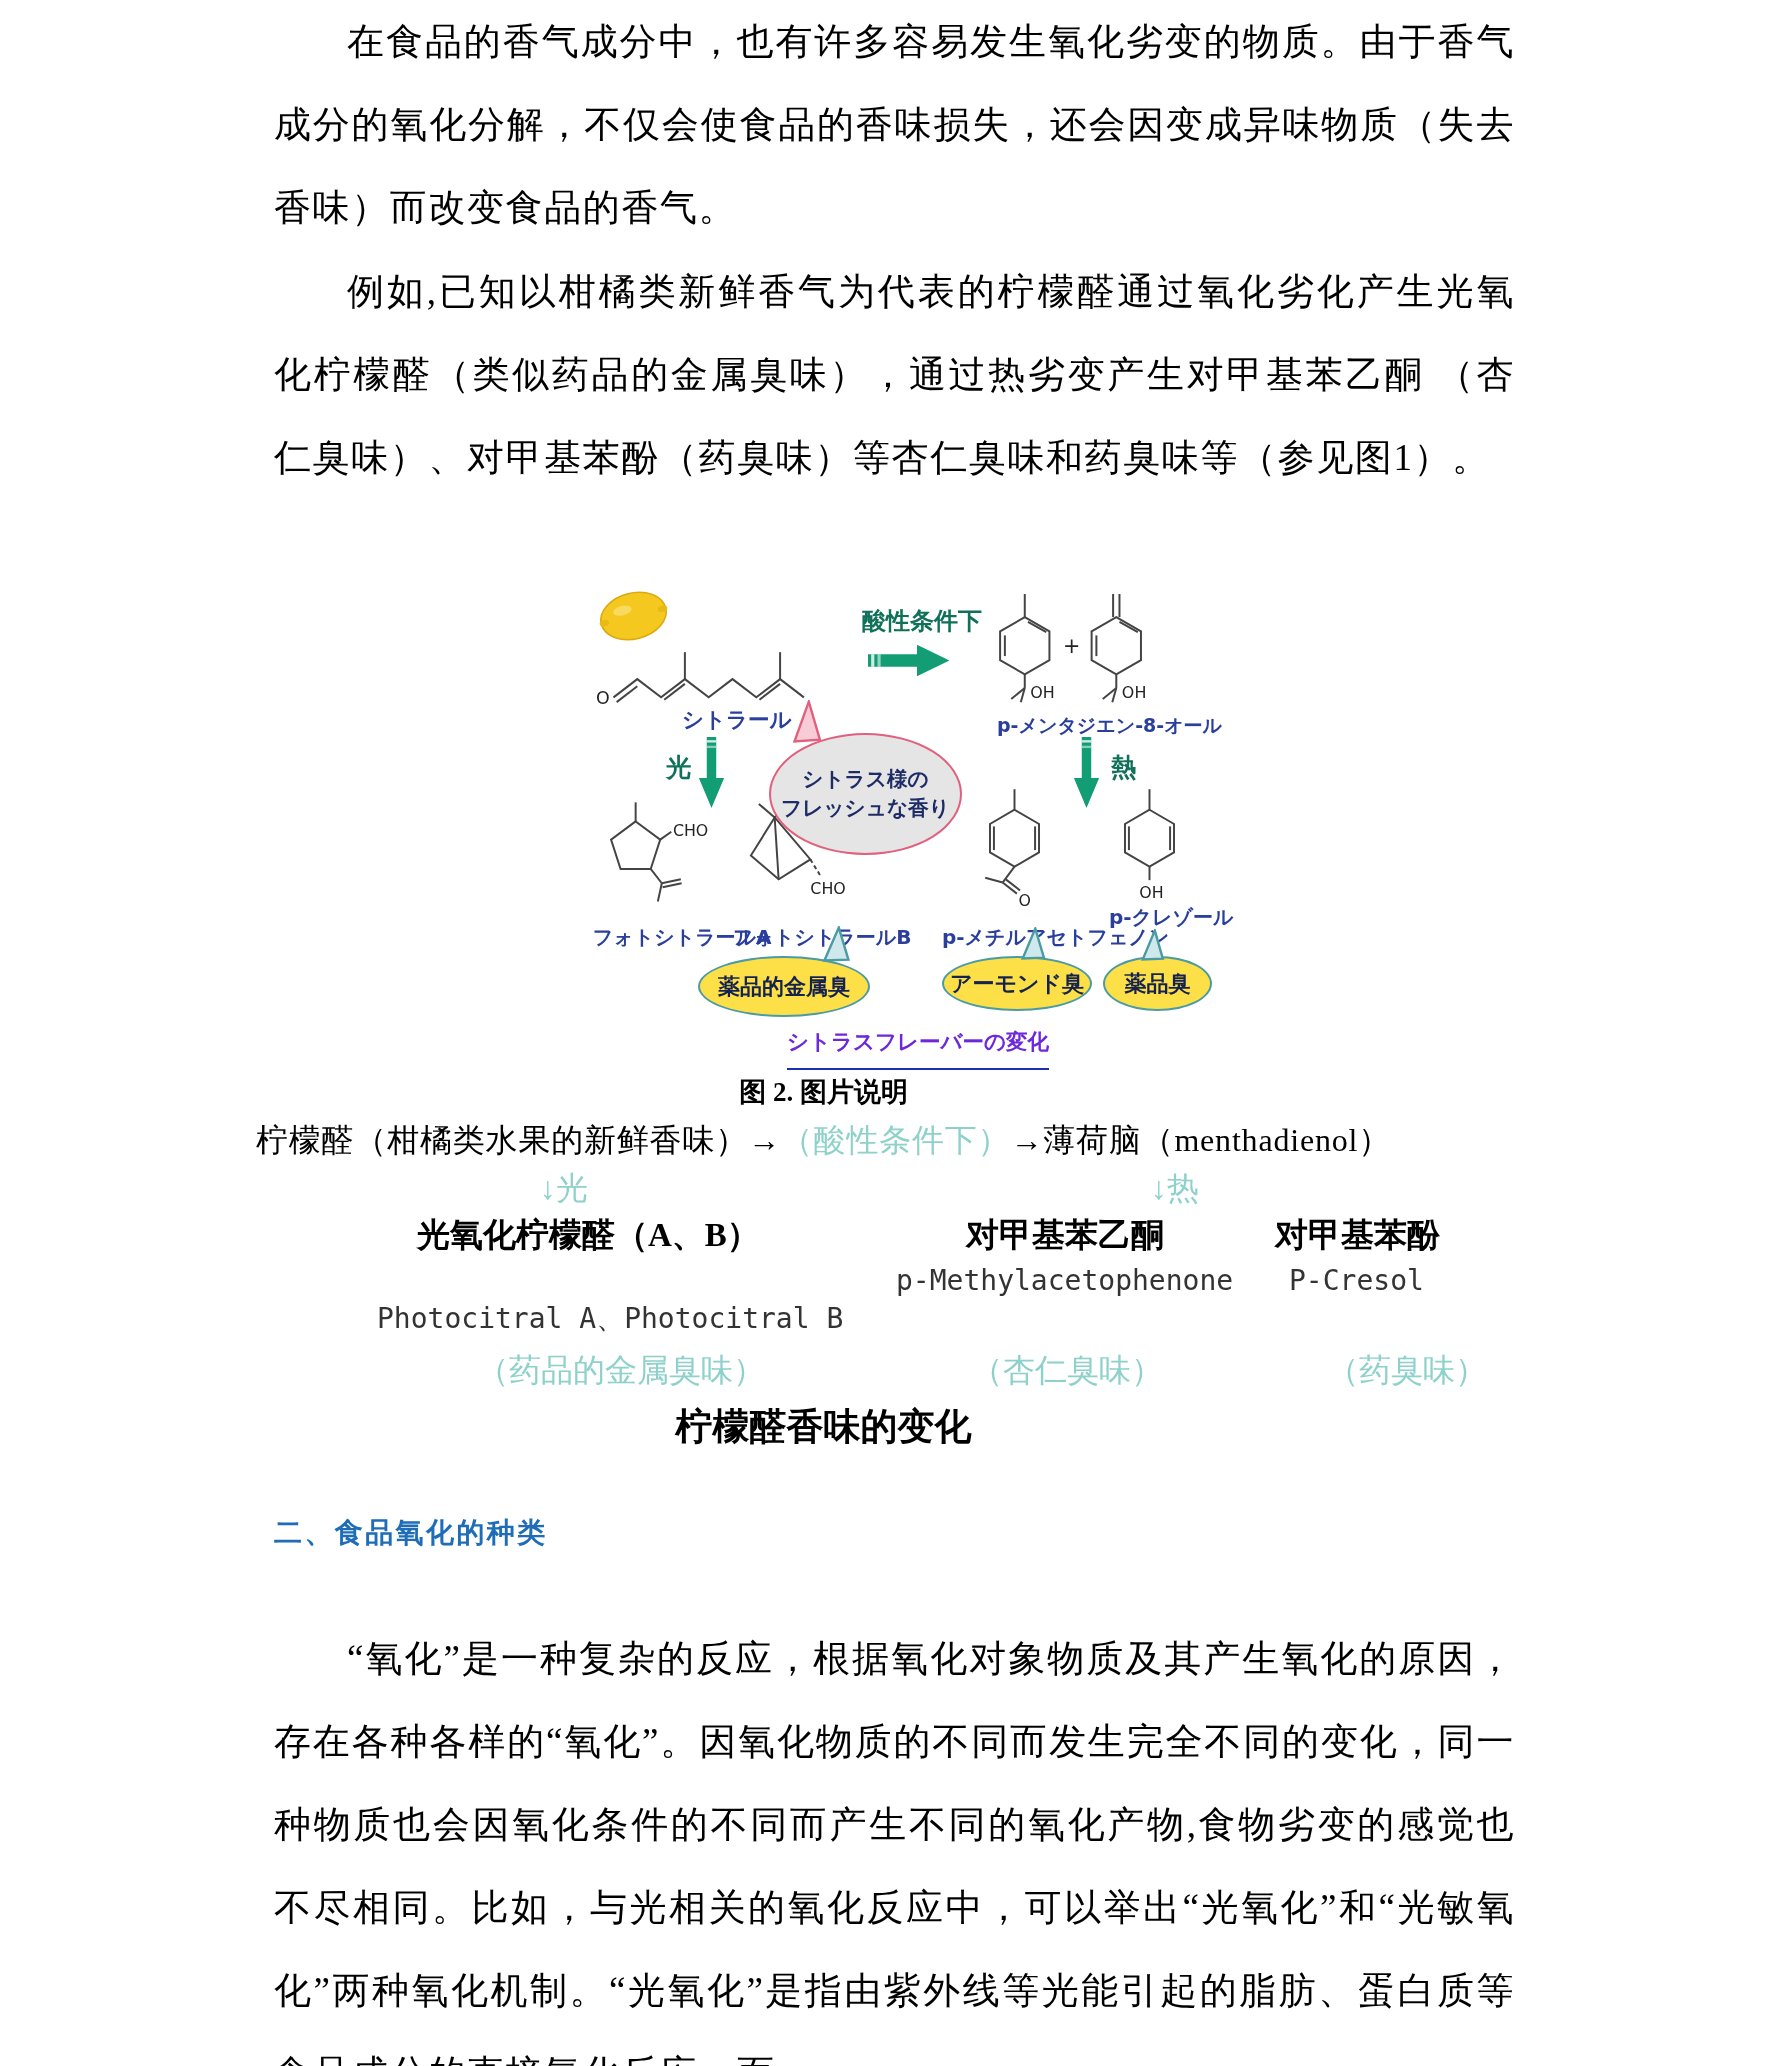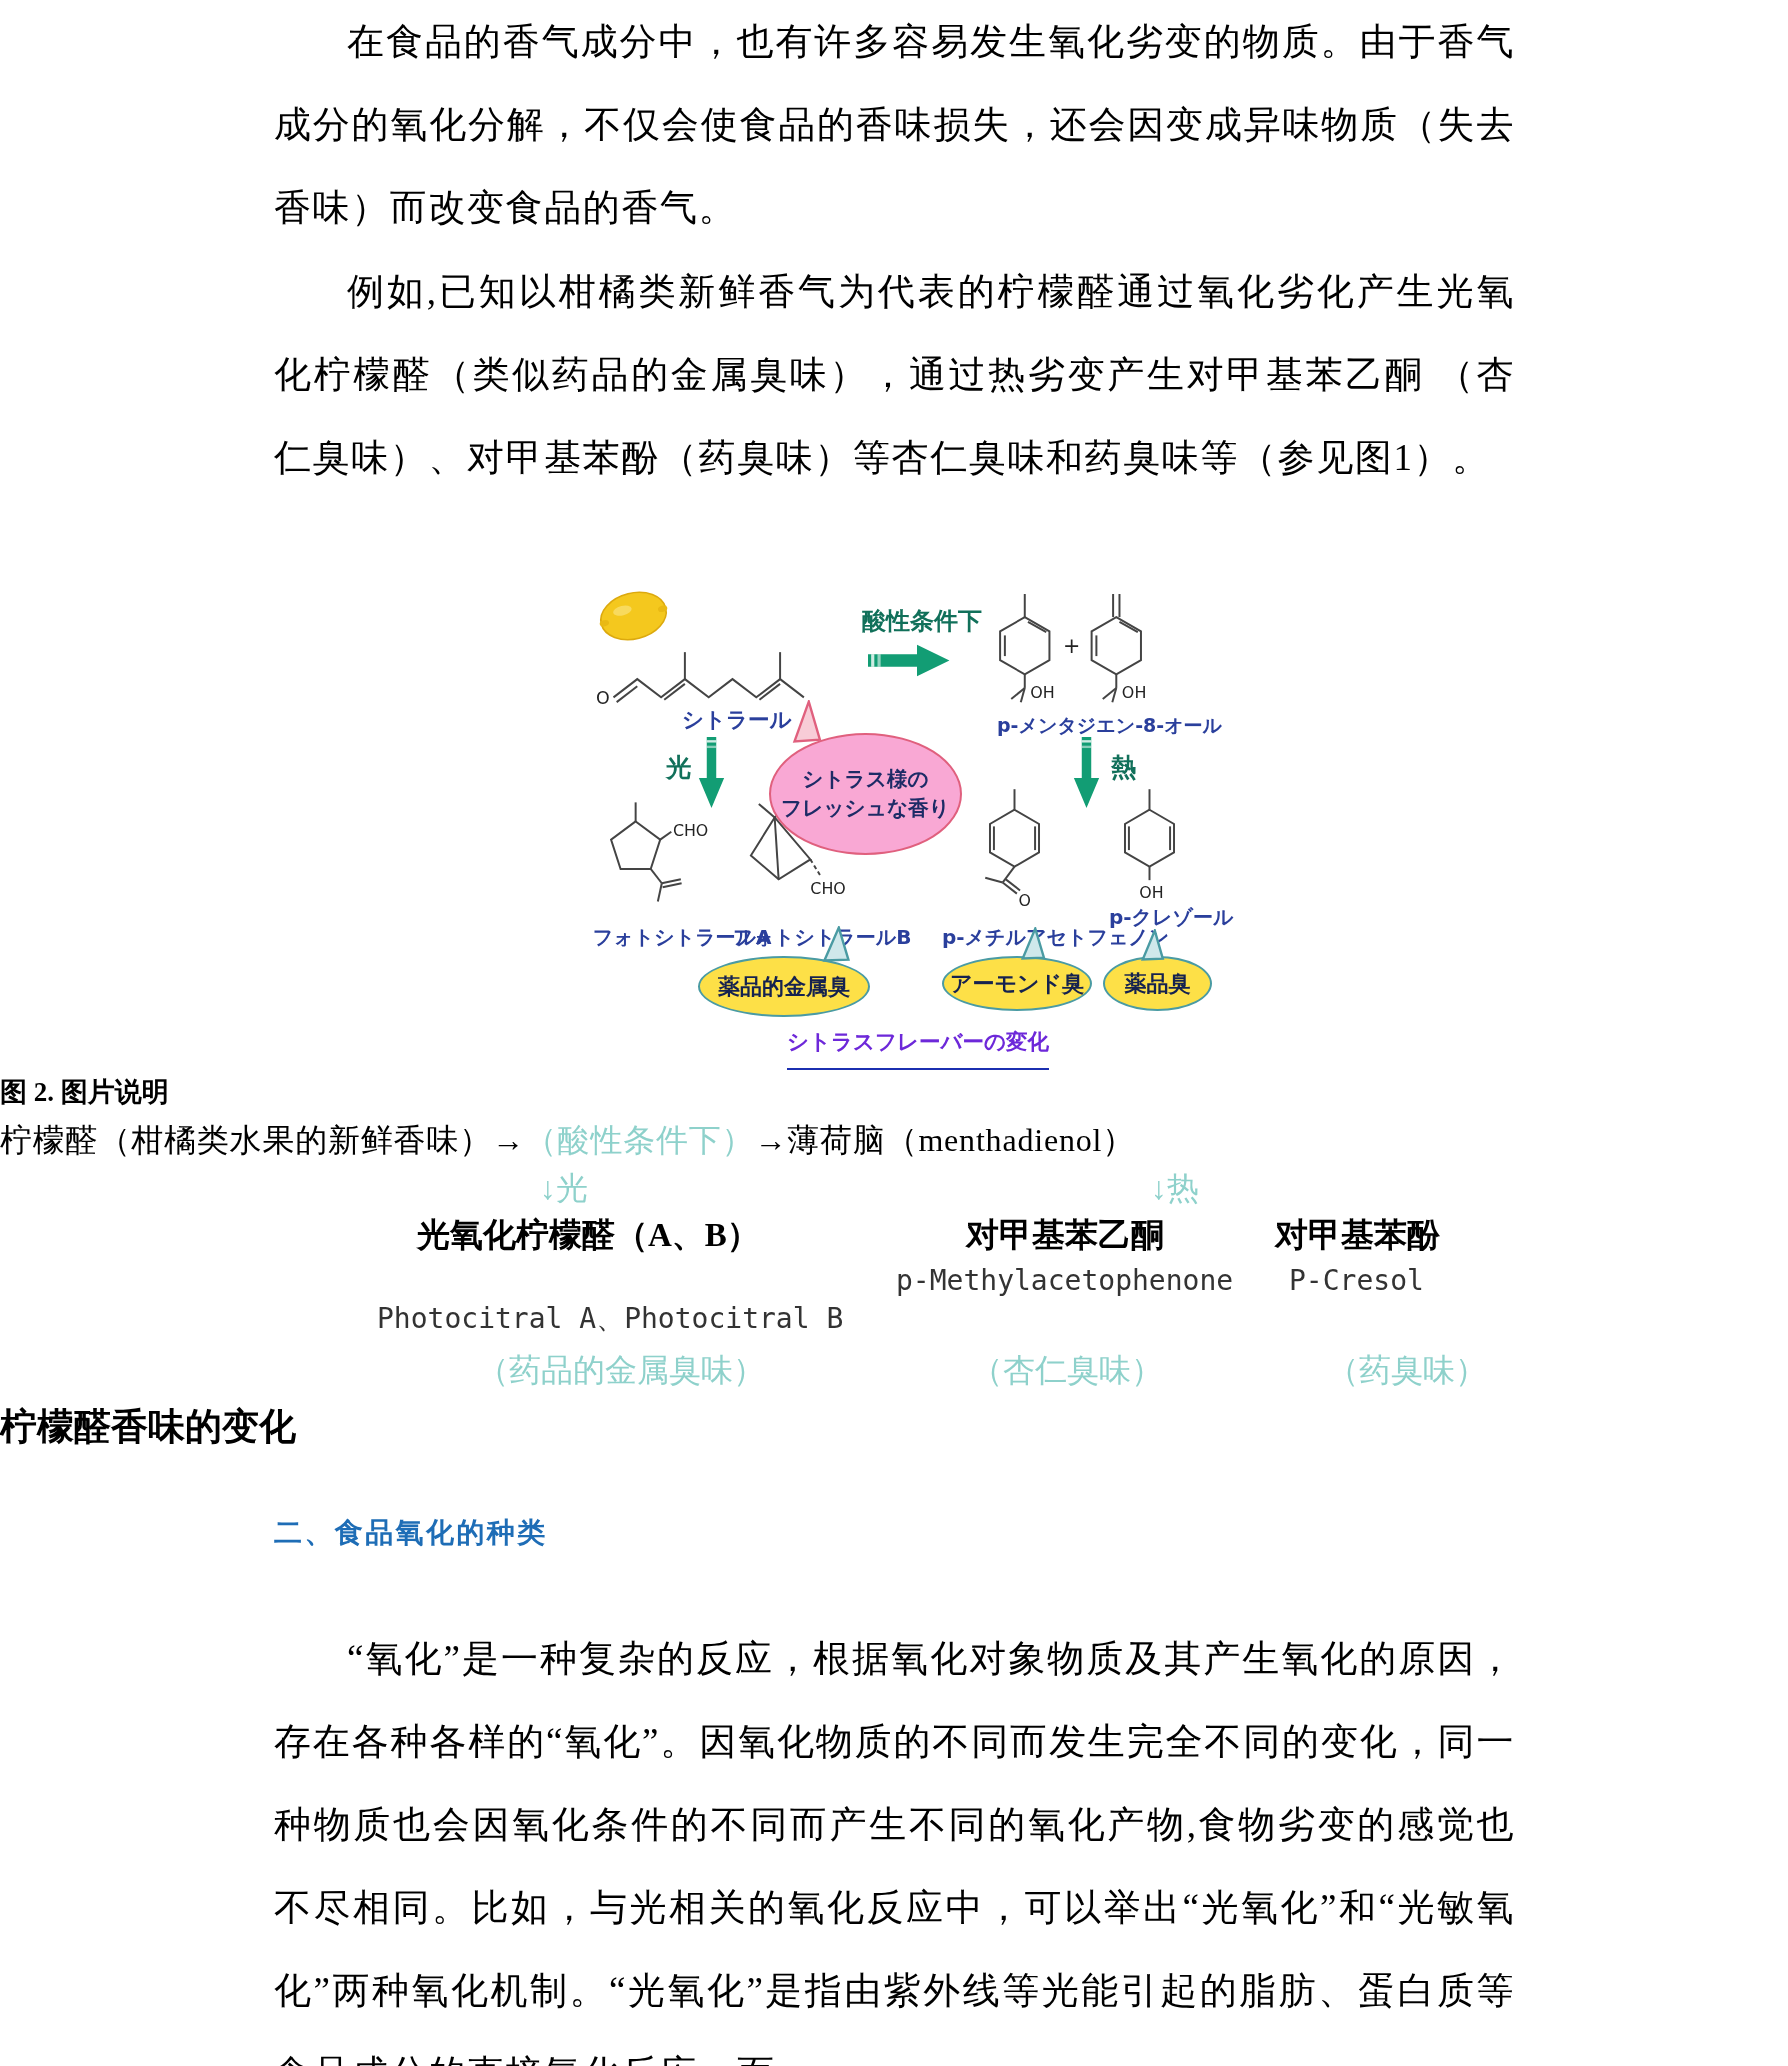--- a/index.html
+++ b/index.html
@@ -15,28 +15,28 @@
   .b-label{position:absolute;font-family:"DejaVu Sans",sans-serif;font-weight:bold;
            color:#2a3f9c;font-size:20px;white-space:nowrap;}
   .g-text{position:absolute;font-family:"DejaVu Sans",sans-serif;font-weight:bold;
           color:#11705a;font-size:24px;white-space:nowrap;}
   .fig-title{position:absolute;left:0;top:443px;width:660px;text-align:center;}
   .fig-title span{font-family:"DejaVu Sans",sans-serif;font-weight:bold;color:#6d28d9;
           font-size:21.5px;border-bottom:2.4px solid #1b2fb0;padding-bottom:14px;}
   .bubble{position:absolute;border-radius:50%;display:flex;flex-direction:column;
           align-items:center;justify-content:center;text-align:center;font-weight:bold;
           font-family:"DejaVu Sans",sans-serif;}
-  .bubble.pink{background:#f9a8d4;border:2.4px solid #e0607e;color:#1d2b66;
+  .bubble.pink{background:#e5e5e5;border:2.4px solid #e0607e;color:#1d2b66;
           font-size:20.7px;line-height:29px;}
   .bubble.blue{background:#fde047;border:2.4px solid #4a9ba3;color:#15224f;font-size:22px;}
   svg.struct path, svg.struct line{stroke:#444;stroke-width:2.5;fill:none;}
   svg.struct text{fill:#222;font-family:"DejaVu Sans",sans-serif;}
 
   
-  .center-row{position:absolute;left:0;width:1647px;text-align:left;white-space:nowrap;}
+  .center-row{position:absolute;left:0;width:1647px;text-align:center;white-space:nowrap;}
   .cap-title{top:1074px;font-size:27px;font-weight:bold;}
   .flow{top:1119px;font-size:32px;letter-spacing:0.8px;}
   .subtitle{top:1402px;font-size:37px;font-weight:bold;}
   .teal{color:#8ed1cb;}
   .capchunk{position:absolute;white-space:nowrap;}
   .downrow{font-size:32px;top:1167px;}
   .boldrow{font-size:33px;font-weight:bold;top:1213px;}
   .enrow{font-family:"DejaVu Sans Mono",monospace;font-size:28px;color:#333;top:1264px;}
   .photorow{font-family:"DejaVu Sans Mono",monospace;font-size:28px;color:#333;top:1300px;}
   .smellrow{font-size:32px;top:1349px;}

